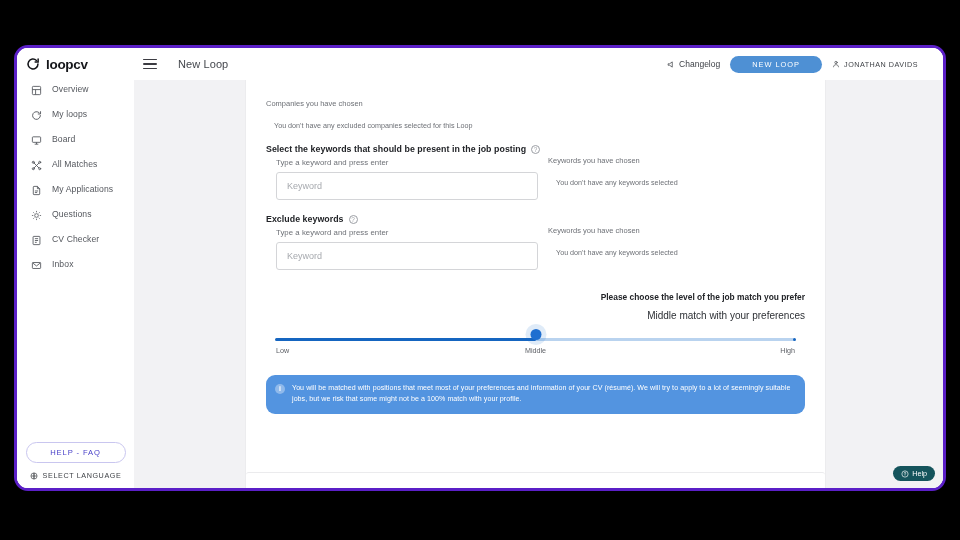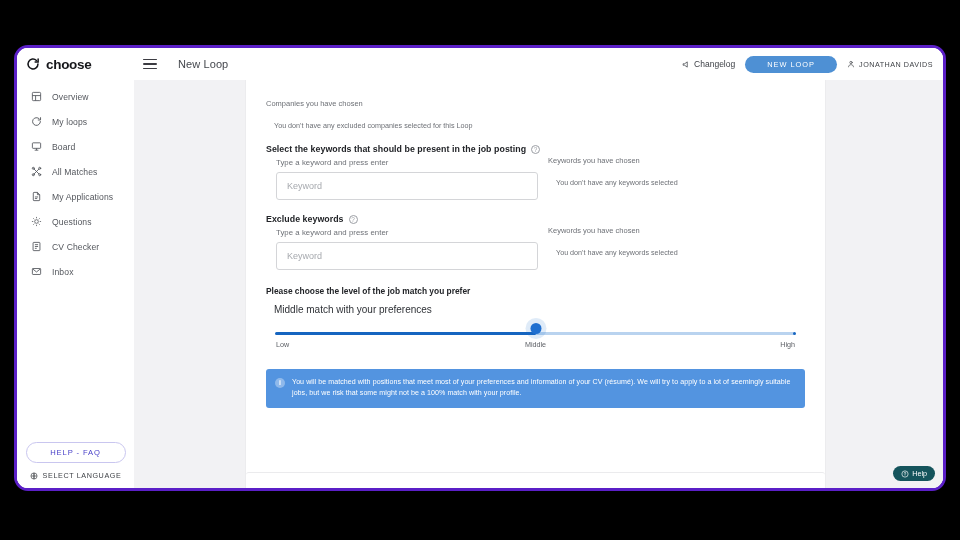--- a/index.html
+++ b/index.html
@@ -47,21 +47,21 @@
   }
   .burger { width: 14px; margin-left: 9px; display:flex; flex-direction:column; gap:3px; cursor:pointer;}
   .burger i { display:block; height:1.4px; background:#3c3c42; border-radius:2px;}
   .page-title {
     margin-left: 21px;
     font-size: 11px; color: #44474d; letter-spacing: 0.1px;
   }
   .topbar-right {
     margin-left: auto;
     display: flex; align-items: center; gap: 10px;
-    padding-right: 10px;
+    padding-right: 25px;
   }
   .changelog {
     display:flex; align-items:center; gap:3px;
     font-size: 8.5px; color:#3e4147;
   }
   .changelog svg { display:block; }
   .newloop-btn {
     background: #4e90d4;
     color: #ffffff;
     border: none;
@@ -85,21 +85,21 @@
   .sidebar {
     width: 117px;
     flex: 0 0 117px;
     background: #ffffff;
     display: flex;
     flex-direction: column;
     padding-top: 4px;
     border-right: 0;
   }
   .nav-item {
-    display:flex; align-items:center; gap:10px;
+    display:flex; gap:10px;
     height: 25px;
     padding-left: 13px;
     cursor: pointer;
     color: #53565c;
   }
   .nav-ico { width: 12px; height: 12px; display:flex; align-items:center; justify-content:center; flex:0 0 12px;}
   .nav-ico svg { display:block; }
   .nav-label { font-size: 8.6px; color:#54575d; letter-spacing:0.1px;}
   .sidebar-bottom { margin-top:auto; padding-bottom: 8px; }
   .help-faq {
@@ -199,21 +199,21 @@
   .scale-labels {
     position:absolute; left: 10px; right: 10px; top: 13px;
     display:flex; justify-content:space-between;
     font-size: 7.2px; color:#5c5f65;gap:16px;
   }
   .scale-labels span:nth-child(2){ position:absolute; left:50%; transform:translateX(-50%);}
 
   .info-banner {
     margin-top: 20px;
     background: #5394e0;
-    border-radius: 3px;
+    border-radius: 9px;
     display:flex; gap:7px;
     padding: 8px 10px 9px 9px;
   }
   .info-ico {
     flex:0 0 10px; width:10px; height:10px; border-radius:50%;
     background: rgba(255,255,255,0.35); color:#ffffff;
     font-size: 7px; line-height:10px; text-align:center; font-weight:bold;
     margin-top:1px;
   }
   .info-text {
@@ -249,21 +249,21 @@
 <div id="app">
 
   <div class="topbar">
     <div class="brand">
       <span class="brand-mark">
         <svg width="14" height="14" viewBox="0 0 24 24" fill="none" stroke="#15161a" stroke-width="2.6" stroke-linecap="round">
           <path d="M20.5 12a8.5 8.5 0 1 1-2.6-6.1"></path>
           <path d="M20.8 3.6v5.1h-5.1"></path>
         </svg>
       </span>
-      <span class="brand-text">choose</span>
+      <span class="brand-text">loopcv</span>
     </div>
 
     <div class="burger">
       <i></i>
           <i></i>
           <i></i>
     </div>
 
     <div class="page-title">New Loop</div>
 
@@ -437,21 +437,21 @@
                 <input class="txtinput" type="text" placeholder="Keyword" style="">
               </div>
             </div>
             <div class="col-right">
               <div class="chosen-label">Keywords you have chosen</div>
               <div class="chosen-value">You don't have any keywords selected</div>
             </div>
           </div>
         </div>
 
-        <div class="section" style="margin-top:16px;">
+        <div class="section" style="margin-top:22px;text-align:right;">
           <div class="slider-head">Please choose the level of the job match you prefer</div>
           <div class="slider-sub">Middle match with your preferences</div>
           <div class="slider-area">
             <div class="track">
               <div class="track-fill" style="width: 50%;"></div>
             </div>
             <div class="tick low"></div>
             <div class="tick high"></div>
             <div class="thumb" style="left: 50%;"></div>
             <div class="scale-labels">

